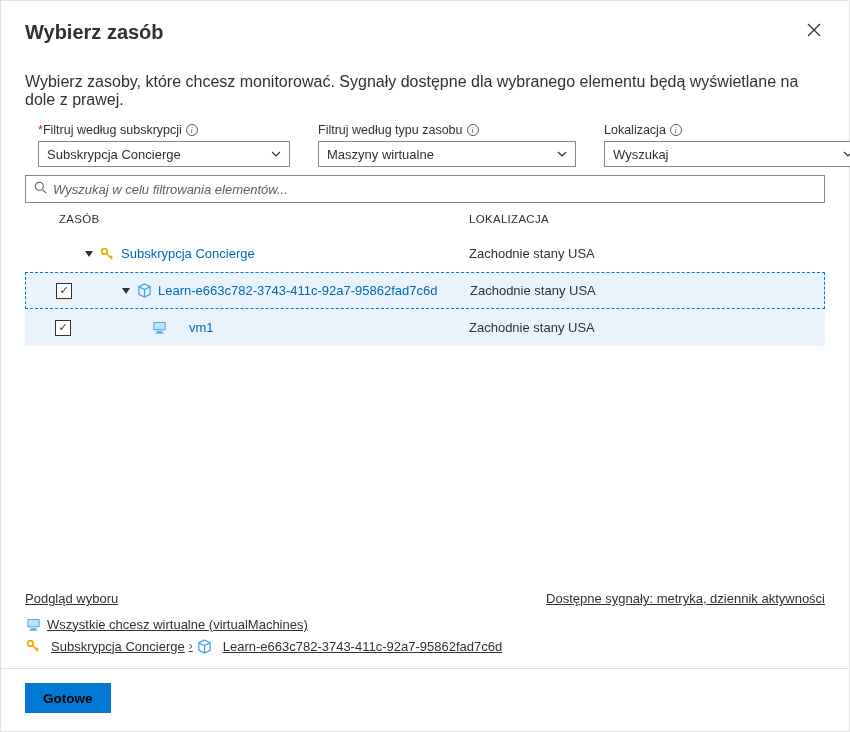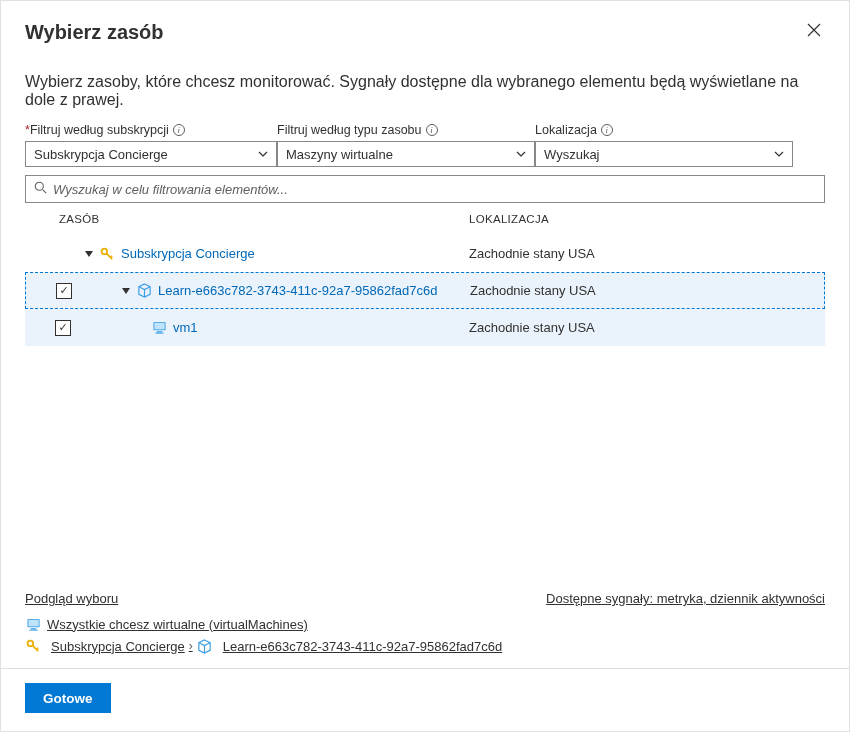--- a/index.html
+++ b/index.html
@@ -40,22 +40,23 @@
       color: #605e5c;
       padding: 4px;
     }
     .description {
       font-size: 16px;
       color: #323130;
       margin-bottom: 14px;
     }
     .filters {
       display: flex;
-      gap: 0;
+      gap: 28px;
       margin-bottom: 8px;
+      margin-left: 13px;
     }
     .filter-group {
       display: flex;
       flex-direction: column;
     }
     .filter-group:nth-child(1){ flex: 0 0 252px; }
     .filter-group:nth-child(2){ flex: 0 0 258px; }
     .filter-group:nth-child(3){ flex: 0 0 258px; }
     .filter-label {
       font-size: 12.5px;
@@ -142,21 +143,21 @@
     .tree-row {
       display: flex;
       align-items: center;
       height: 37px;
       font-size: 13px;
     }
     .tree-row.row-sub { padding-left: 60px; }
     .tree-row.row-rg { padding-left: 30px; background: #eaf3fb; border: 1px dashed #0078d4;}
     .tree-row.row-vm { padding-left: 30px; background: #eaf3fb; }
     .indent-rg { display:flex; align-items:center; padding-left: 42px;}
-    .indent-vm { display:flex; align-items:center; padding-left: 72px;}
+    .indent-vm { display:flex; align-items:center; padding-left: 72px; gap: 16px;}
     .checkbox {
       width: 16px;
       height: 16px;
       border: 1px solid #323130;
       background: #fff;
       display: inline-flex;
       align-items: center;
       justify-content: center;
       cursor: pointer;
       font-size: 11px;
@@ -222,21 +223,21 @@
       color: #605e5c;
       font-size: 12px;
     }
     .divider {
       border: none;
       border-top: 1px solid #e1dfdd;
       margin: 14px -24px;
     }
     .done-btn {
       background: #0078d4;
-      color: #ffffff;
+      color: #000000;
       border: none;
       height: 30px;
       padding: 0 18px;
       font-size: 13.5px;
       font-weight: 600;
       cursor: pointer;
     }
   </style>
 </head>
 <body>

